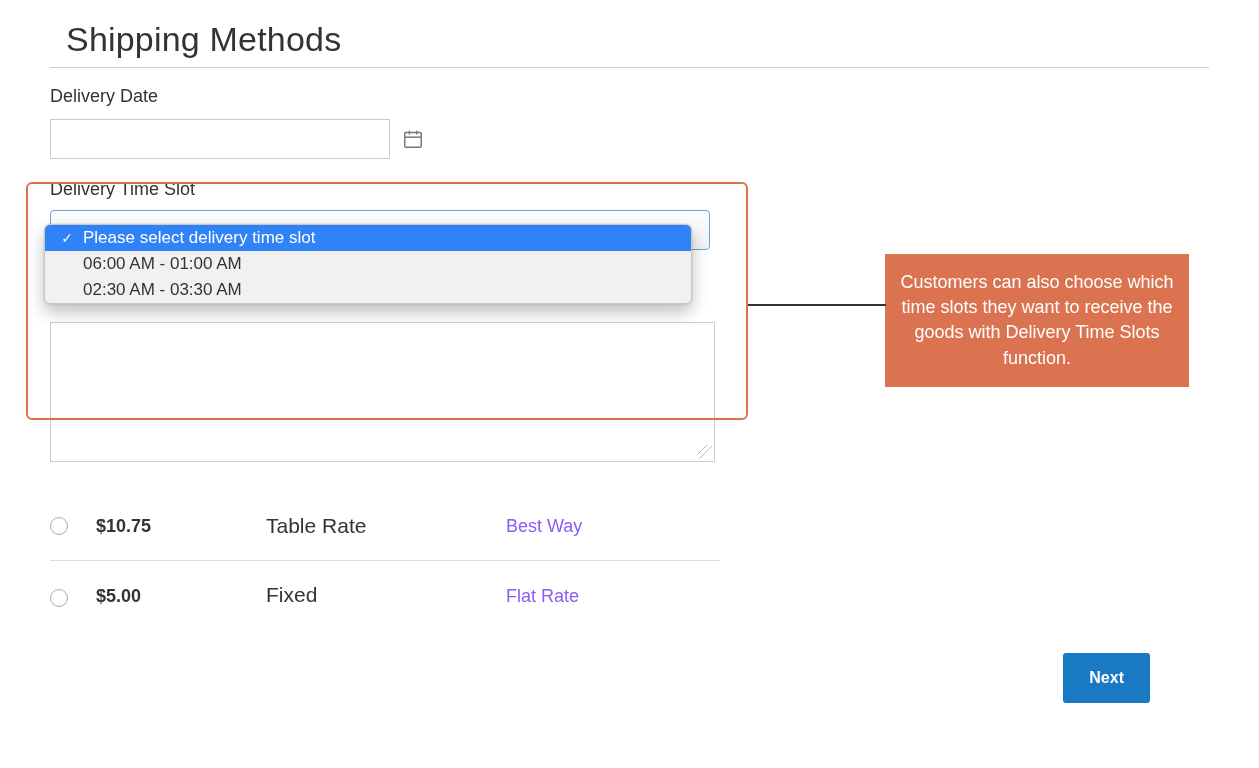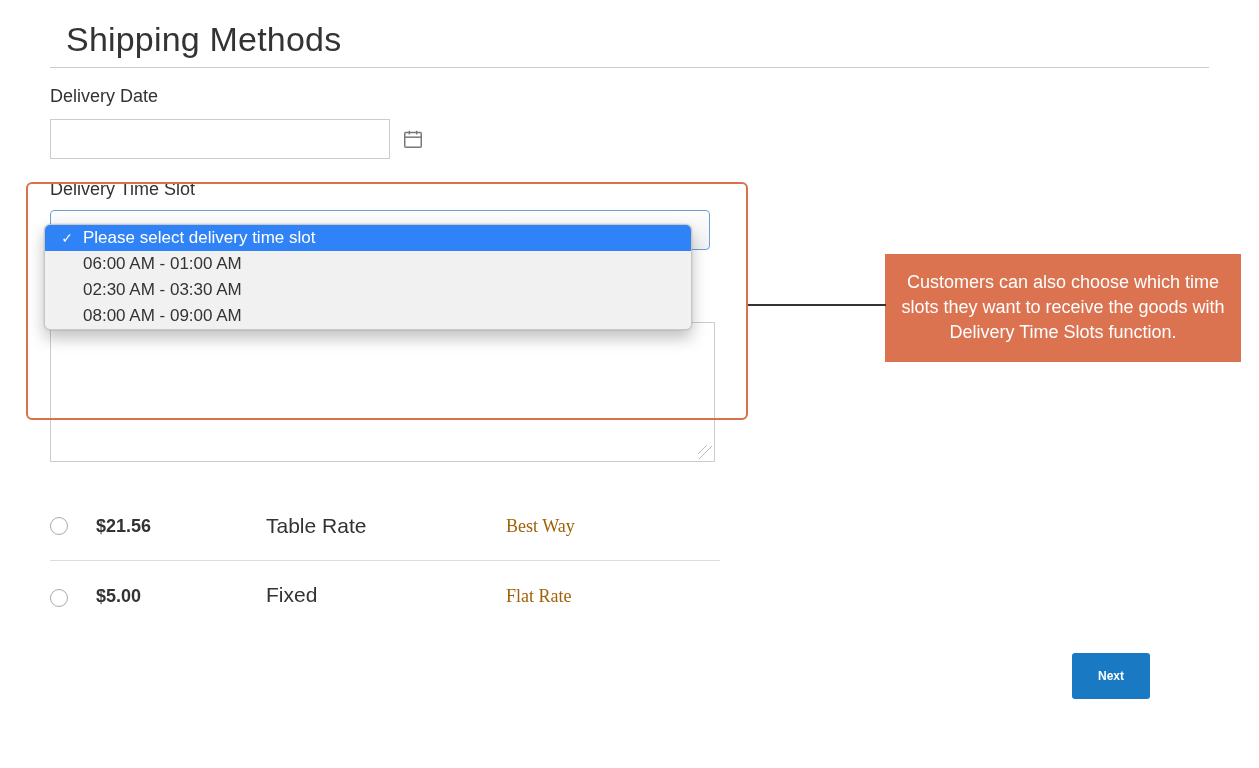--- a/index.html
+++ b/index.html
@@ -166,46 +166,45 @@
     font-size: 18px;
     color: #333;
   }
   .method-name {
     width: 240px;
     font-size: 21px;
     color: #333;
   }
   .carrier {
     font-size: 18px;
-    color: #a16207;
-    font-family: Liberation Serif, serif;
+    color: #8b5cf6;
   }
 
   .nextbar {
     width: 1100px;
     display: flex;
     justify-content: flex-end;
     margin-top: 24px;
   }
   .next-btn {
     background: #1979c3;
     color: #fff;
     font-weight: 700;
-    font-size: 12px;
+    font-size: 16px;
     border: none;
     padding: 16px 26px;
     border-radius: 3px;
     cursor: pointer;
   }
 
   .callout {
     position: absolute;
     left: 885px;
     top: 254px;
-    width: 356px;
+    width: 304px;
     background: #db7250;
     color: #fff;
     font-size: 18px;
     line-height: 1.4;
     text-align: center;
     padding: 16px 2px;
   }
   .callout-line {
     position: absolute;
     left: 748px;
@@ -252,34 +251,30 @@
           <span>Please select delivery time slot</span>
         </div>
         <div class="dropdown-item">
           <span class="check">✓</span>
           <span>06:00 AM - 01:00 AM</span>
         </div>
         <div class="dropdown-item">
           <span class="check">✓</span>
           <span>02:30 AM - 03:30 AM</span>
         </div>
-        <div class="dropdown-item">
-          <span class="check">✓</span>
-          <span>08:00 AM - 09:00 AM</span>
-        </div>
       </div>
     </div>
   </div>
 
   <div class="comment-area"></div>
 
   <div class="methods">
     <div class="method-row">
       <span class="radio"></span>
-      <span class="price">$21.56</span>
+      <span class="price">$10.75</span>
       <span class="method-name">Table Rate</span>
       <span class="carrier">Best Way</span>
     </div>
     <div class="method-row">
       <span class="radio"></span>
       <span class="price">$5.00</span>
       <span class="method-name">Fixed</span>
       <span class="carrier">Flat Rate</span>
     </div>
   </div>

